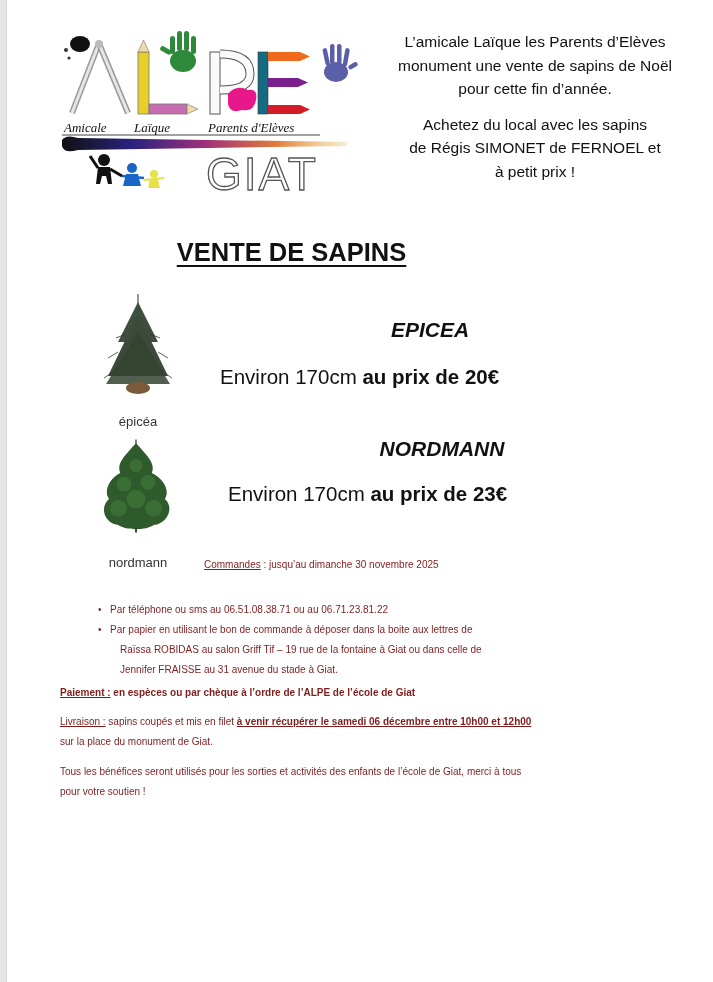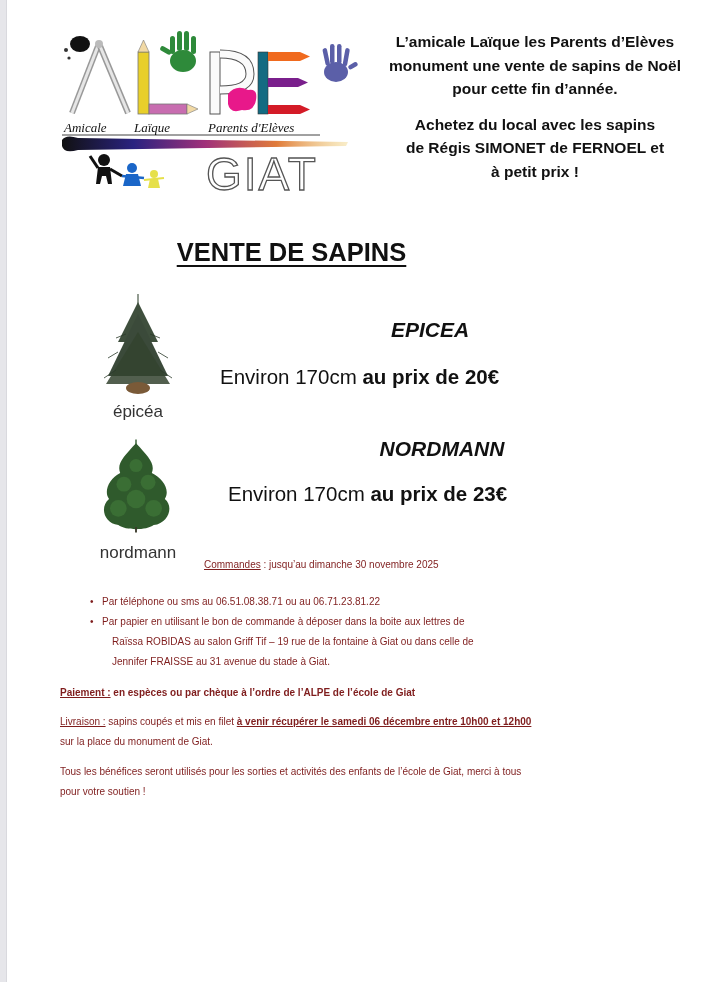--- a/index.html
+++ b/index.html
@@ -14,47 +14,47 @@
     background: #e6e6ea; border-right: 1px solid #d9d9de;
   }
   .abs { position: absolute; }
 
   
   .logo { left: 58px; top: 28px; width: 300px; height: 168px; }
 
   
   .intro {
     left: 372px; top: 30px; width: 326px; text-align: center;
-    font-weight: bold; font-size: 15.5px; line-height: 23.5px; color: #111;
+    font-weight: normal; font-size: 15.5px; line-height: 23.5px; color: #111;
   }
   .intro p { margin: 0; }
   .intro .gap { height: 12px; }
 
   
   .main-title {
     left: 0; width: 583px; top: 238px; text-align: center;
     font-weight: bold; font-size: 25.5px; letter-spacing: 0px;
   }
   .main-title span { text-decoration: underline; text-decoration-thickness: 2px; text-underline-offset: 4px; }
 
   .tree-name {
     font-weight: bold; font-style: italic; font-size: 21px;
     text-align: center; width: 300px;
   }
   .tree-price { font-size: 20.5px; width: 420px; }
   .tree-price b { font-weight: bold; }
 
   .tree-img { width: 80px; }
-  .tree-caption { font-size: 17px; color: #333; text-align: center; width: 90px; }
+  .tree-caption { font-size: 13px; color: #333; text-align: center; width: 90px; margin-top: 12px; }
 
   .body-text { font-size: 10px; line-height: 20px; color: #7f1d1d; }
   .u { text-decoration: underline; }
   .ub { text-decoration: underline; font-weight: bold; margin-top: 41px; }
 
-  ul.bullets { margin: 8px; padding: 0; list-style: none; }
+  ul.bullets { margin: 16px; padding: 0; list-style: none; }
   ul.bullets li { position: relative; padding-left: 12px; }
   ul.bullets li::before { content: "•"; position: absolute; left: 0; top: 0; }
   ul.bullets li .cont { display: block; padding-left: 10px; }
 </style>
 </head>
 <body>
 
 <div class="edge-strip"></div>
 
 <div class="abs logo">

